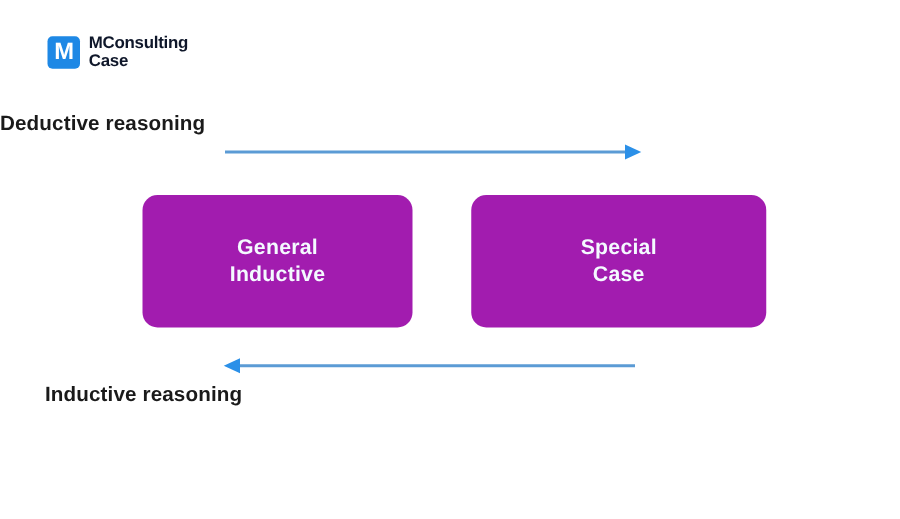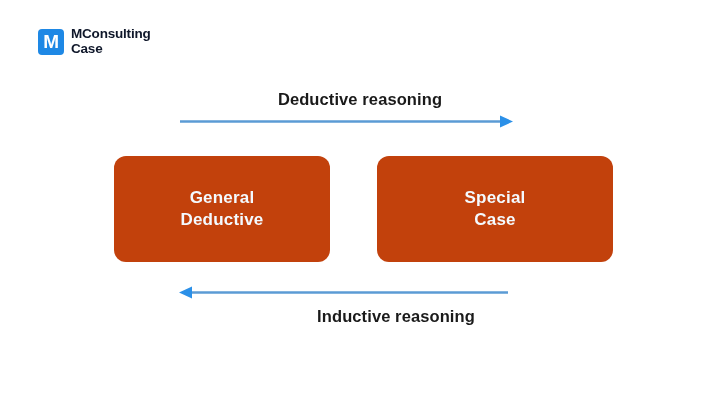--- a/index.html
+++ b/index.html
@@ -57,21 +57,20 @@
     font-weight: bold;
     letter-spacing: -0.2px;
     white-space: nowrap;
   }
 
   
   .arrow-label {
     position: absolute;
     left: 0;
     width: 720px;
-    text-align: center;
     color: #1A1A1A;
     font-size: 16.5px;
     font-weight: bold;
     letter-spacing: 0.1px;
     white-space: nowrap;
   }
   .label-top    { top: 90px; }
   .label-bottom { top: 307px; padding-left: 36px; }
 
   
@@ -90,21 +89,21 @@
   }
   .arrow-head {
     fill: #2B90E8;
   }
 
   
   .box {
     position: absolute;
     top: 156px;
     height: 106px;
-    background: #c2410c;
+    background: #a21caf;
     border-radius: 12px;
     display: flex;
     align-items: center;
     justify-content: center;
   }
   .box-left  { left: 114px; width: 216px; }
   .box-right { left: 377px; width: 236px; }
   .box-text {
     color: #F4FAFF;
     font-size: 17px;
@@ -133,21 +132,21 @@
   <div class="arrow-label label-top">Deductive reasoning</div>
 
   <svg class="arrow-svg arrow-top" viewBox="0 0 720 20">
     <line class="arrow-line" x1="180" y1="9.5" x2="501" y2="9.5"></line>
     <polygon class="arrow-head" points="500,3.5 513,9.5 500,15.5"></polygon>
   </svg>
 
   <div class="box box-left">
     <div class="box-text">
       <span class="ln">General</span>
-      <span class="ln">Deductive</span>
+      <span class="ln">Inductive</span>
     </div>
   </div>
 
   <div class="box box-right">
     <div class="box-text">
       <span class="ln">Special</span>
       <span class="ln">Case</span>
     </div>
   </div>
 

